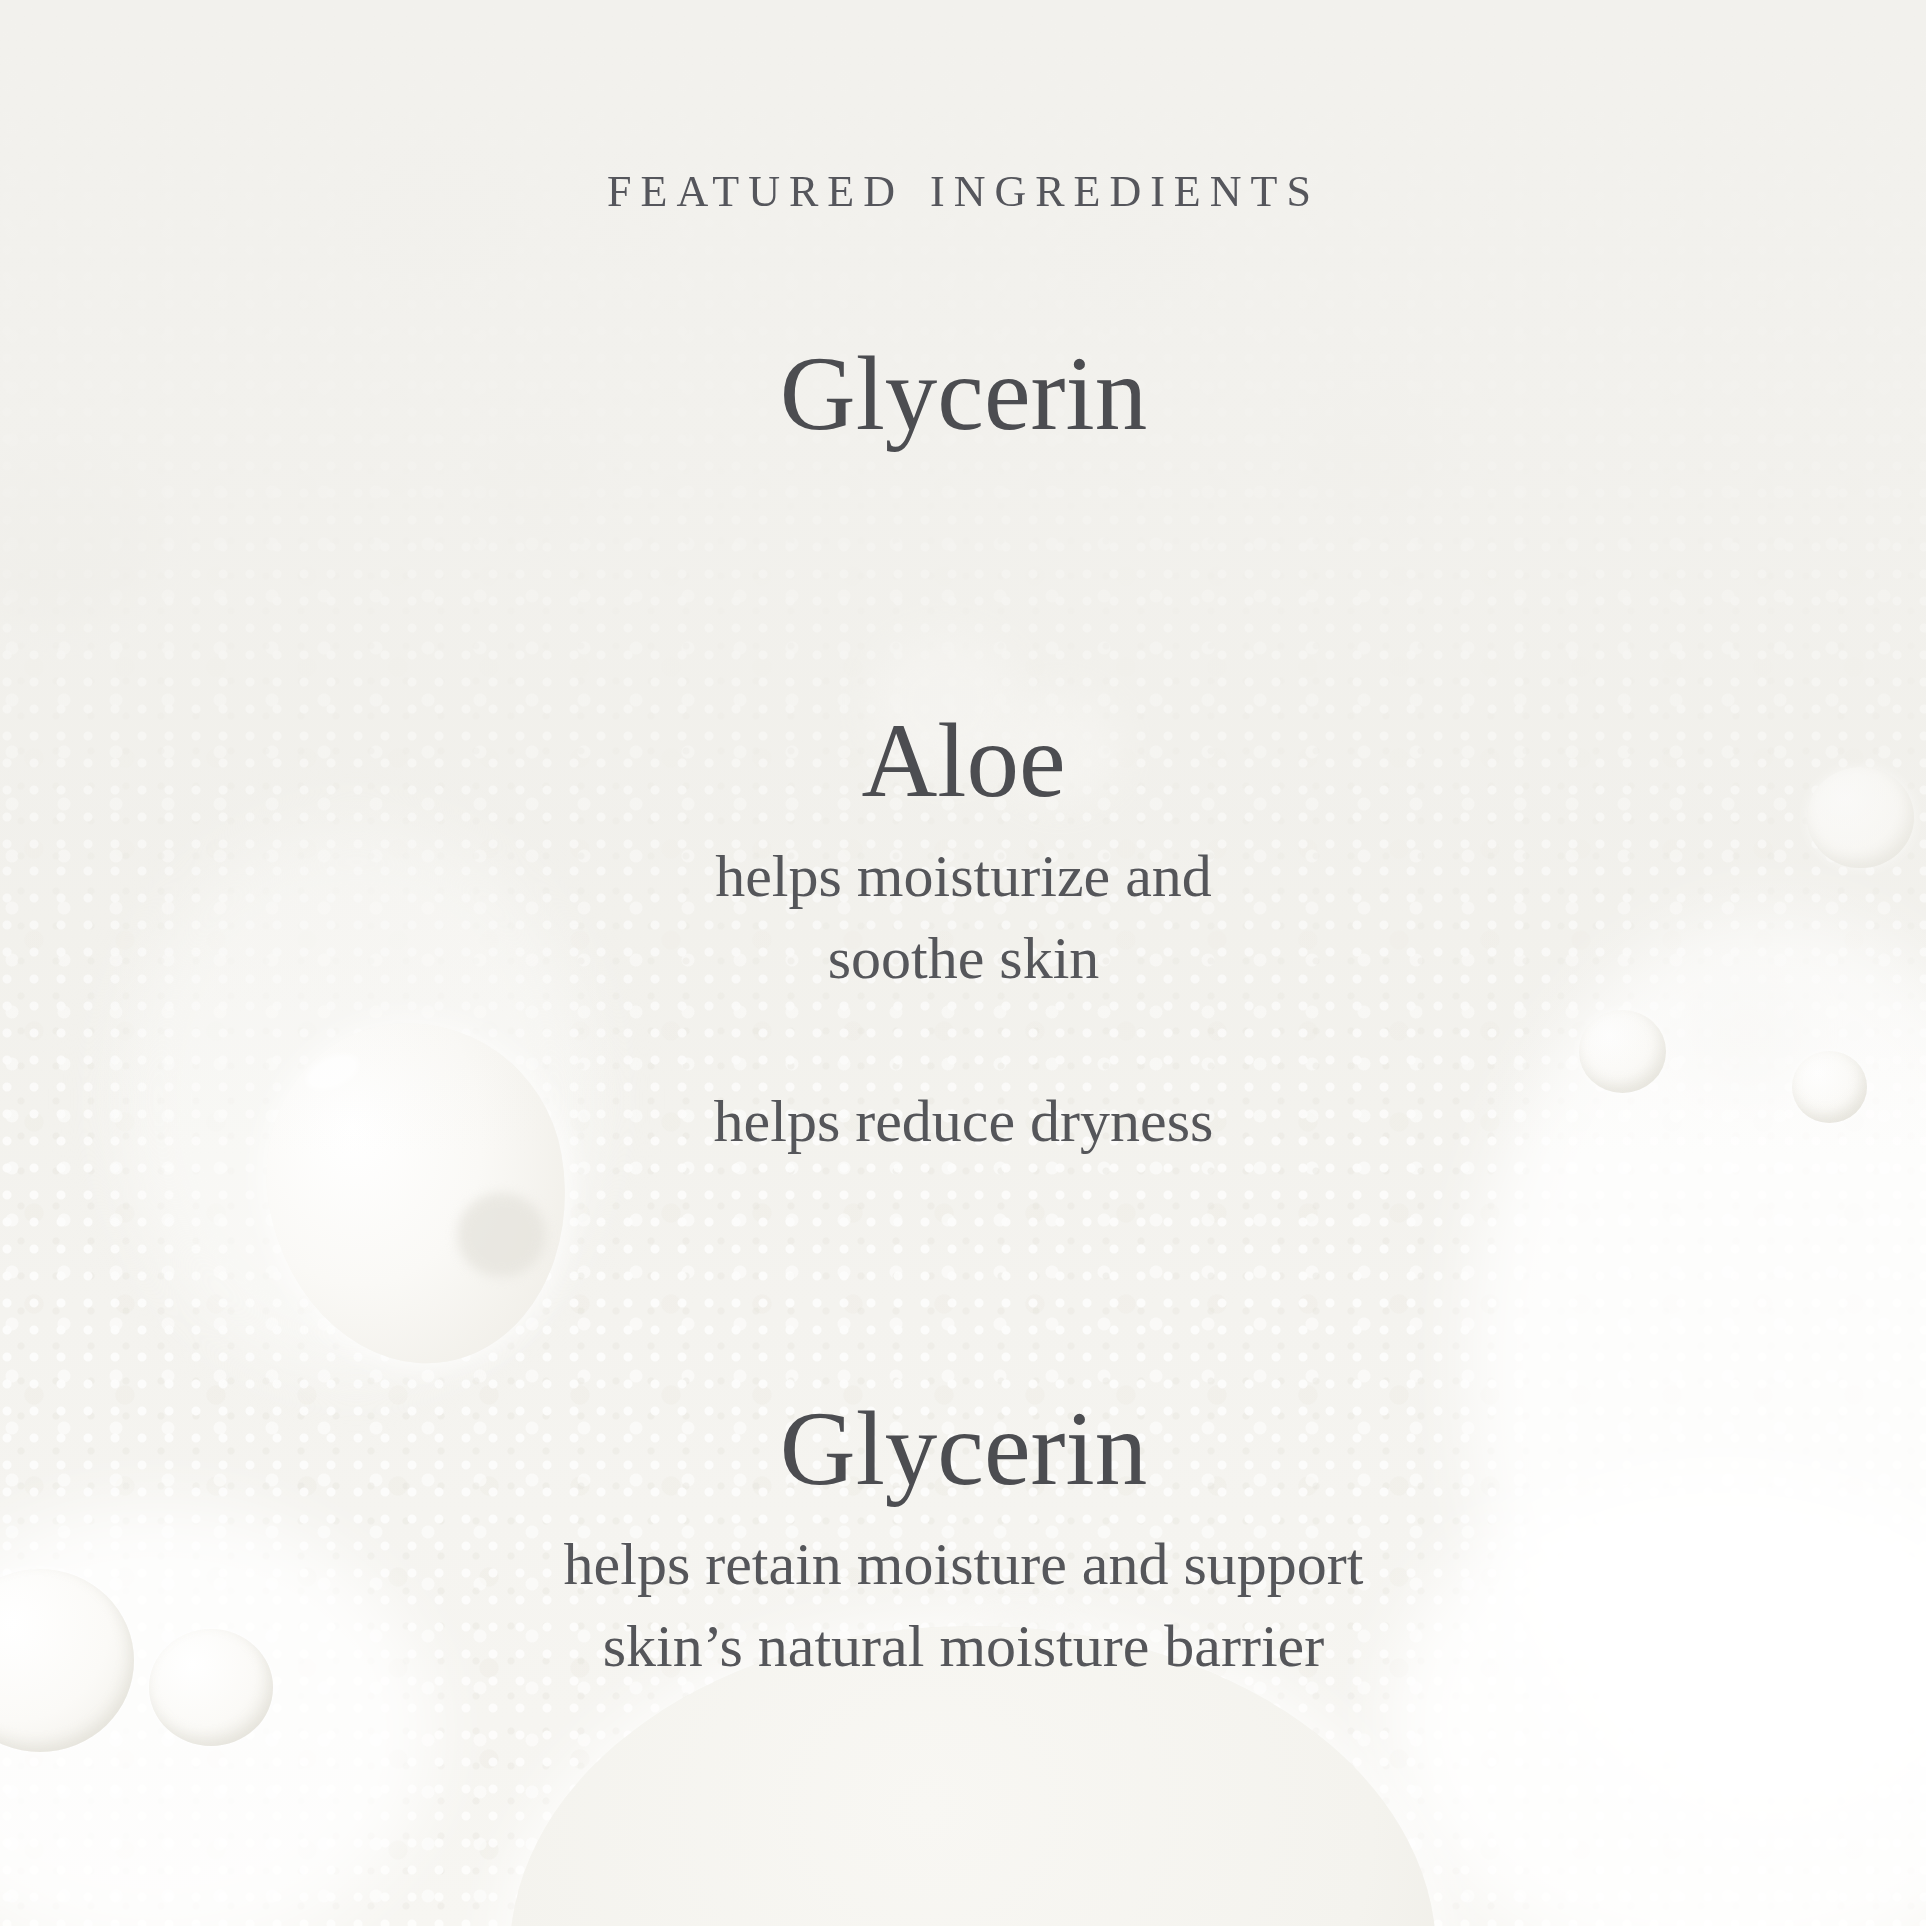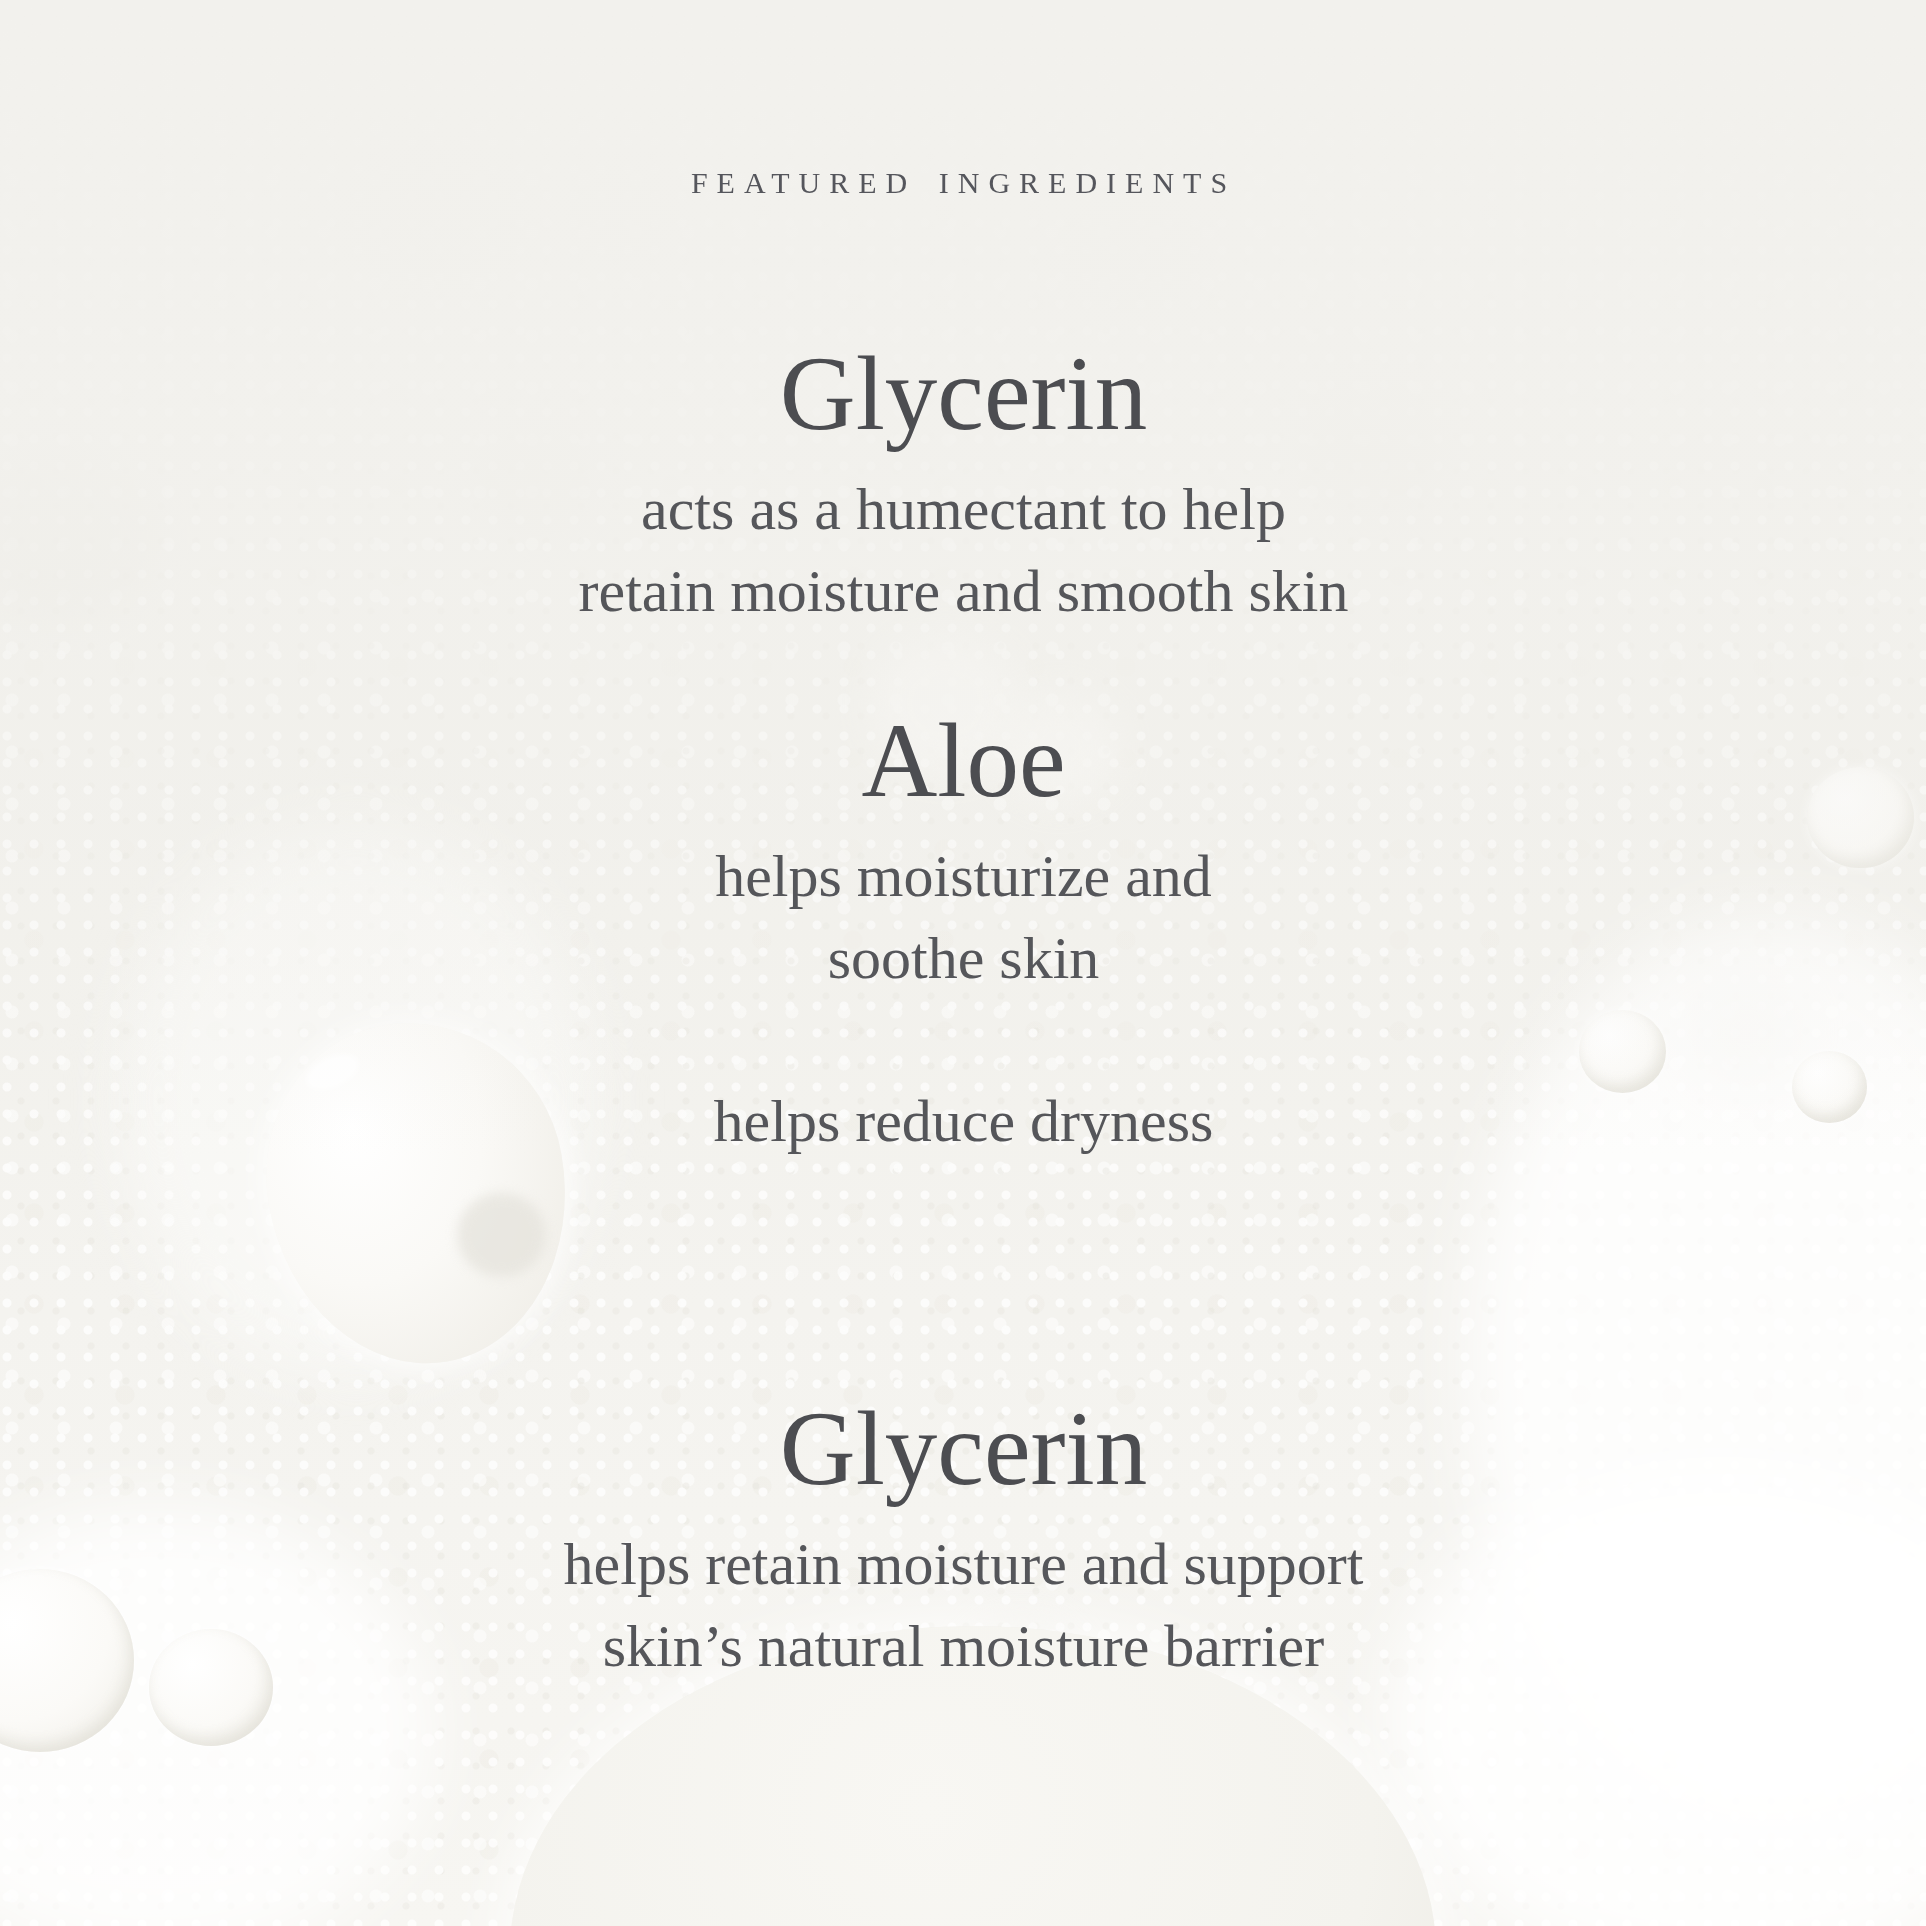--- a/index.html
+++ b/index.html
@@ -51,21 +51,21 @@
   }
   .small-bubble {
     position: absolute; border-radius: 50%;
     background: radial-gradient(circle at 35% 30%, #ffffff 0%, #fbfaf7 55%, #efede6 100%);
     box-shadow: inset -4px -7px 14px rgba(210,208,198,0.45), 0 0 12px rgba(255,255,255,0.8);
   }
   
   .copy { position: absolute; left: 0; width: 100%; text-align: center; }
   .eyebrow {
     top: 166px;
-    font-size: 30px;
+    font-size: 44px;
     letter-spacing: 9px;
     word-spacing: 6px;
     color: var(--text-header, #55565c);
   }
   .ingredient h2 {
     margin: 12px;
     font-size: 105px;
     font-weight: 400;
     line-height: 1.2;
     color: var(--text-heading, #4c4d51);
@@ -119,24 +119,20 @@
     <div class="small-bubble" style="left:1579px; top:1010px; width:87px;  height:83px;"></div>
     <div class="small-bubble" style="left:1792px; top:1051px; width:75px;  height:72px;"></div>
   </div>
 
   <div class="veil-top"></div>
 
   <div class="copy eyebrow">FEATURED INGREDIENTS</div>
 
   <section class="copy ingredient" id="sec-glycerin">
     <h2>Glycerin</h2>
-    <p>
-      <span>acts as a humectant to help</span>
-      <span>retain moisture and smooth skin</span>
-    </p>
   </section>
 
   <section class="copy ingredient" id="sec-aloe">
     <h2>Aloe</h2>
     <p>
       <span>helps moisturize and</span>
       <span>soothe skin</span>
     </p>
   </section>
 

